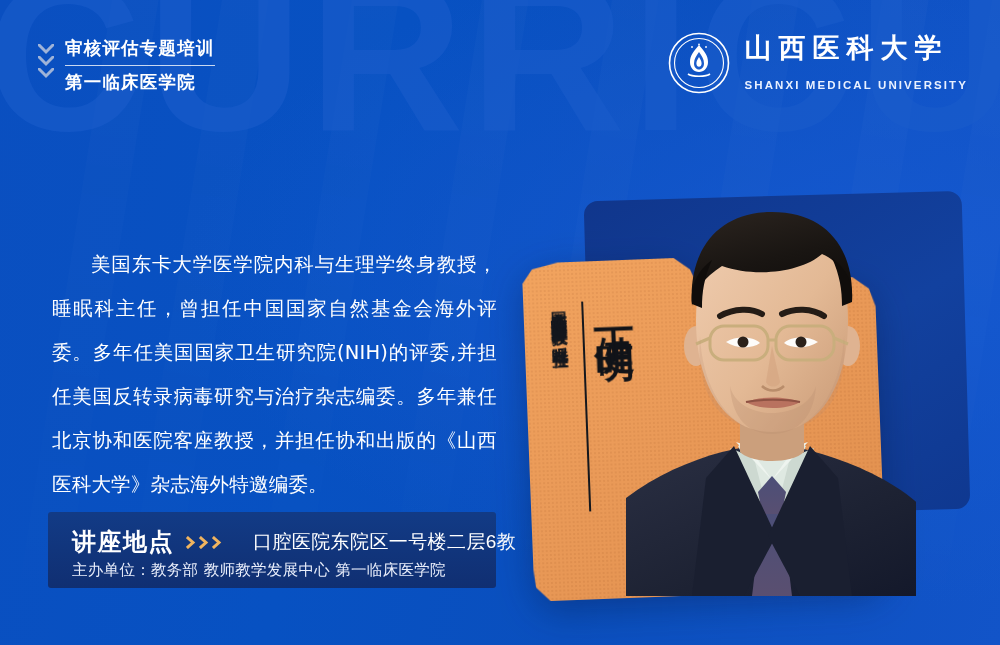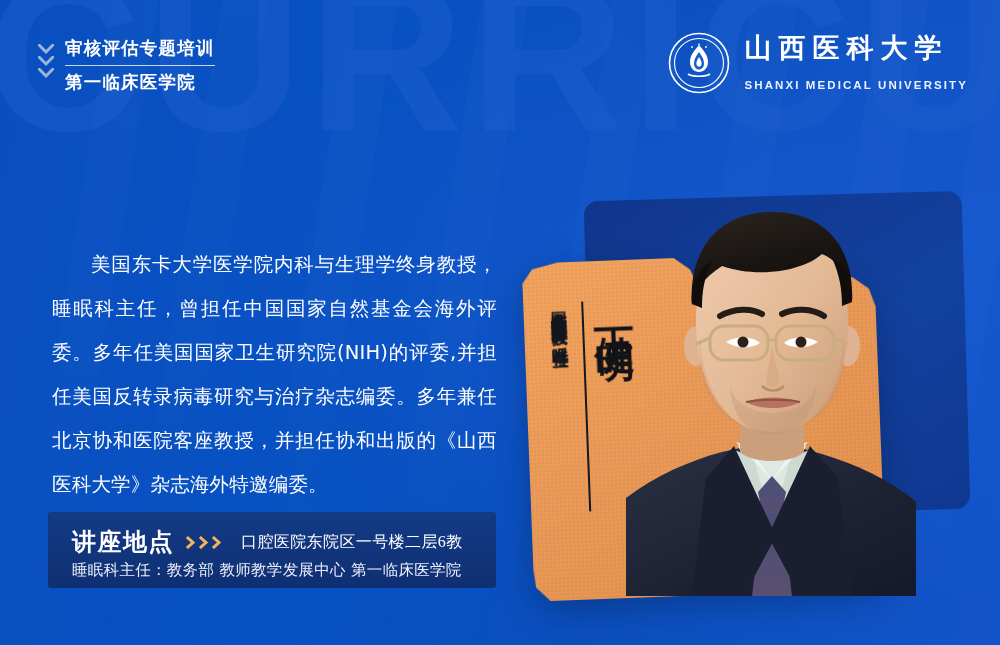--- a/index.html
+++ b/index.html
@@ -73,22 +73,22 @@
   .infobar{
     position:absolute;left:48px;top:512px;width:448px;height:76px;
     background:linear-gradient(180deg,#123b86 0%,#102f72 100%);
     border-radius:3px;
   }
   .info-row1{position:absolute;left:24px;top:14px;display:flex;align-items:center;gap:12px;}
   .info-lab{color:#ffffff;font-size:24px;font-weight:bold;letter-spacing:1.5px;white-space:nowrap;
             font-family:"DejaVu Sans","Liberation Sans",sans-serif;}
   .arrows{display:flex;gap:2px;align-items:center;}
   .arrow{width:11px;height:13px;}
-  .info-val{color:#ffffff;font-size:16px;letter-spacing:.4px;white-space:nowrap;margin-left:6px;
-            font-family:Liberation Serif, serif;}
+  .info-val{color:#ffffff;font-size:19px;letter-spacing:.4px;white-space:nowrap;margin-left:18px;
+            font-family:Liberation Sans, sans-serif;}
   .info-row2{position:absolute;left:24px;top:48px;color:#e9eefb;font-size:15.5px;letter-spacing:.3px;
              white-space:nowrap;font-family:"DejaVu Sans","Liberation Sans",sans-serif;}
 
   
   .backcard{
     position:absolute;left:588px;top:196px;width:378px;height:318px;
     background:linear-gradient(150deg,#10368c 0%,#12419f 55%,#0f3890 100%);
     border-radius:14px;transform:rotate(-1.6deg);
   }
   .frontcard{
@@ -198,21 +198,21 @@
           </svg>
         <svg class="arrow" viewBox="0 0 11 13">
             <path d="M2 2l5 4.5-5 4.5" stroke="#f0b45f" stroke-width="3" fill="none" stroke-linecap="square"></path>
           </svg>
         <svg class="arrow" viewBox="0 0 11 13">
             <path d="M2 2l5 4.5-5 4.5" stroke="#f0b45f" stroke-width="3" fill="none" stroke-linecap="square"></path>
           </svg>
       </div>
       <div class="info-val">口腔医院东院区一号楼二层6教</div>
     </div>
-    <div class="info-row2">睡眠科主任：教务部 教师教学发展中心 第一临床医学院</div>
+    <div class="info-row2">主办单位：教务部 教师教学发展中心 第一临床医学院</div>
   </div>
 
   <div class="backcard"></div>
 
   <div class="frontcard">
     <div class="tab"></div>
     <div class="grain"></div>
     <div class="vtext">
       <div class="vname">丁健明</div>
       <div class="vrule"></div>

